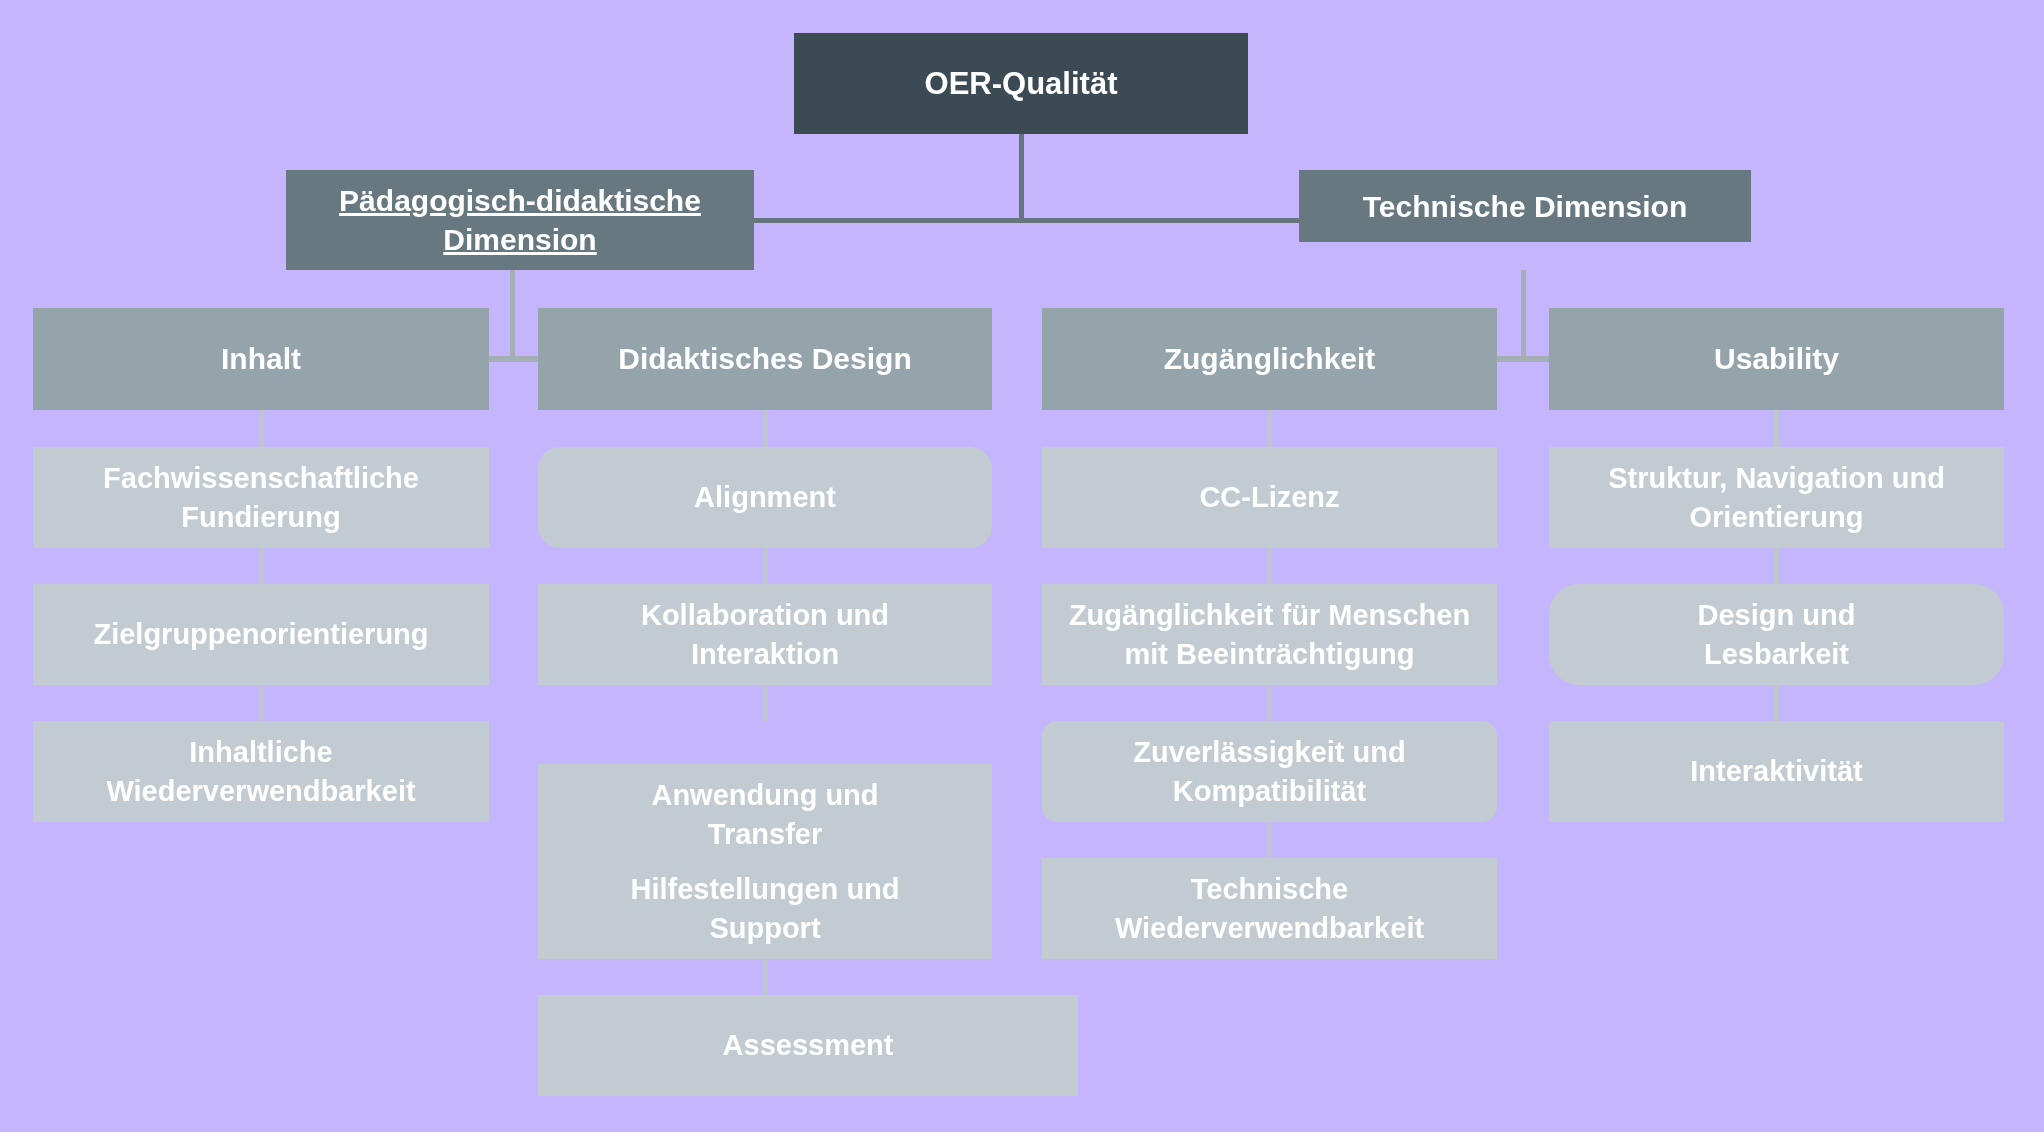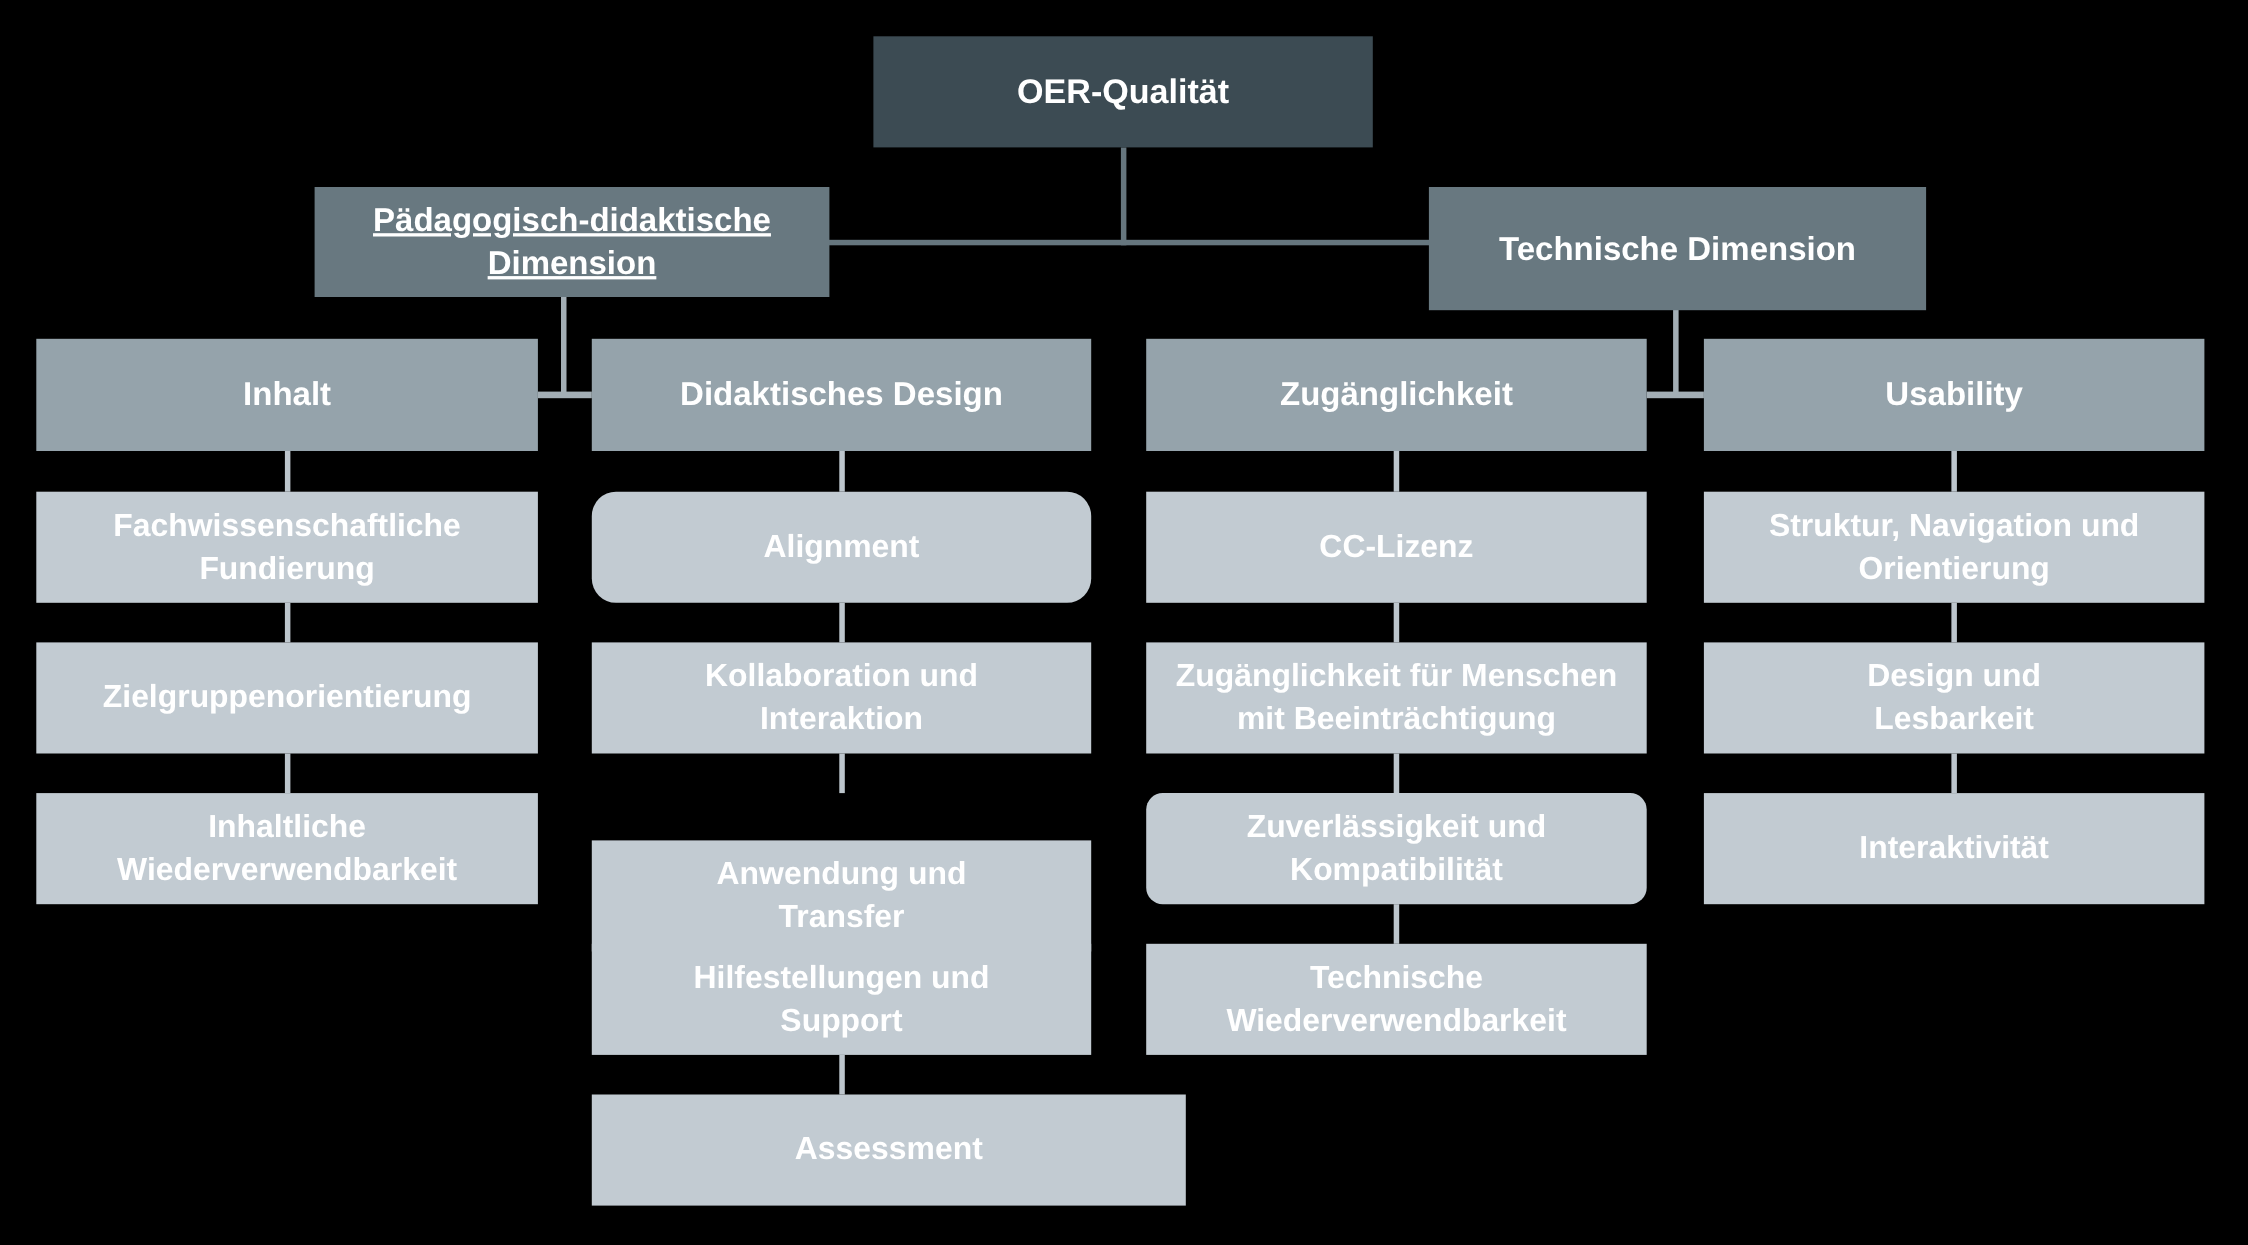--- a/index.html
+++ b/index.html
@@ -1,20 +1,20 @@
 <!DOCTYPE html>
 <html><head>
 <meta charset="utf-8">
 <style>
   html, body { margin: 0; padding: 0; background: #ffffff; }
   .canvas {
     position: relative;
     width: 2044px;
     height: 1132px;
-    background: #000000;
+    background: #c4b5fd;
     font-family: "Liberation Sans", "DejaVu Sans", sans-serif;
     overflow: hidden;
   }
   .node {
     position: absolute;
     display: flex;
     align-items: center;
     justify-content: center;
     text-align: center;
     color: #ffffff;
@@ -61,21 +61,21 @@
   <div class="line line-light" style="left:1267px; top:822px; width:5px; height:36px;"></div>
 
   <div class="line line-light" style="left:1774px; top:410px; width:5px; height:37px;"></div>
   <div class="line line-light" style="left:1774px; top:548px; width:5px; height:36px;"></div>
   <div class="line line-light" style="left:1774px; top:685px; width:5px; height:36px;"></div>
 
   <div class="node root-node" style="left:794px; top:33px; width:454px; height:101px;">OER-Qualität</div>
 
   <div class="node dimension-node" style="left:286px; top:170px; width:468px; height:100px;text-decoration:underline;">Pädagogisch-didaktische
 Dimension</div>
-  <div class="node dimension-node" style="left:1299px; top:170px; width:452px; height:112px;">Technische Dimension</div>
+  <div class="node dimension-node" style="left:1299px; top:170px; width:452px; height:72px;">Technische Dimension</div>
 
   <div class="node category-node" style="left:33px; top:308px; width:456px; height:102px;">Inhalt</div>
   <div class="node item-node" style="left:33px; top:447px; width:456px; height:101px;">Fachwissenschaftliche
 Fundierung</div>
   <div class="node item-node" style="left:33px; top:584px; width:456px; height:101px;">Zielgruppenorientierung</div>
   <div class="node item-node" style="left:33px; top:721px; width:456px; height:101px;">Inhaltliche
 Wiederverwendbarkeit</div>
 
   <div class="node category-node" style="left:538px; top:308px; width:454px; height:102px;">Didaktisches Design</div>
   <div class="node item-node" style="left:538px; top:447px; width:454px; height:101px;border-radius:22px;">Alignment</div>
@@ -92,17 +92,17 @@
   <div class="node item-node" style="left:1042px; top:584px; width:455px; height:101px;">Zugänglichkeit für Menschen
 mit Beeinträchtigung</div>
   <div class="node item-node" style="left:1042px; top:721px; width:455px; height:101px;border-radius:15px;">Zuverlässigkeit und
 Kompatibilität</div>
   <div class="node item-node" style="left:1042px; top:858px; width:455px; height:101px;">Technische
 Wiederverwendbarkeit</div>
 
   <div class="node category-node" style="left:1549px; top:308px; width:455px; height:102px;">Usability</div>
   <div class="node item-node" style="left:1549px; top:447px; width:455px; height:101px;">Struktur, Navigation und
 Orientierung</div>
-  <div class="node item-node" style="left:1549px; top:584px; width:455px; height:101px;">Design und
+  <div class="node item-node" style="left:1549px; top:584px; width:455px; height:101px;border-radius:30px;">Design und
 Lesbarkeit</div>
   <div class="node item-node" style="left:1549px; top:721px; width:455px; height:101px;">Interaktivität</div>
 
 </div>
 
 </body></html>

